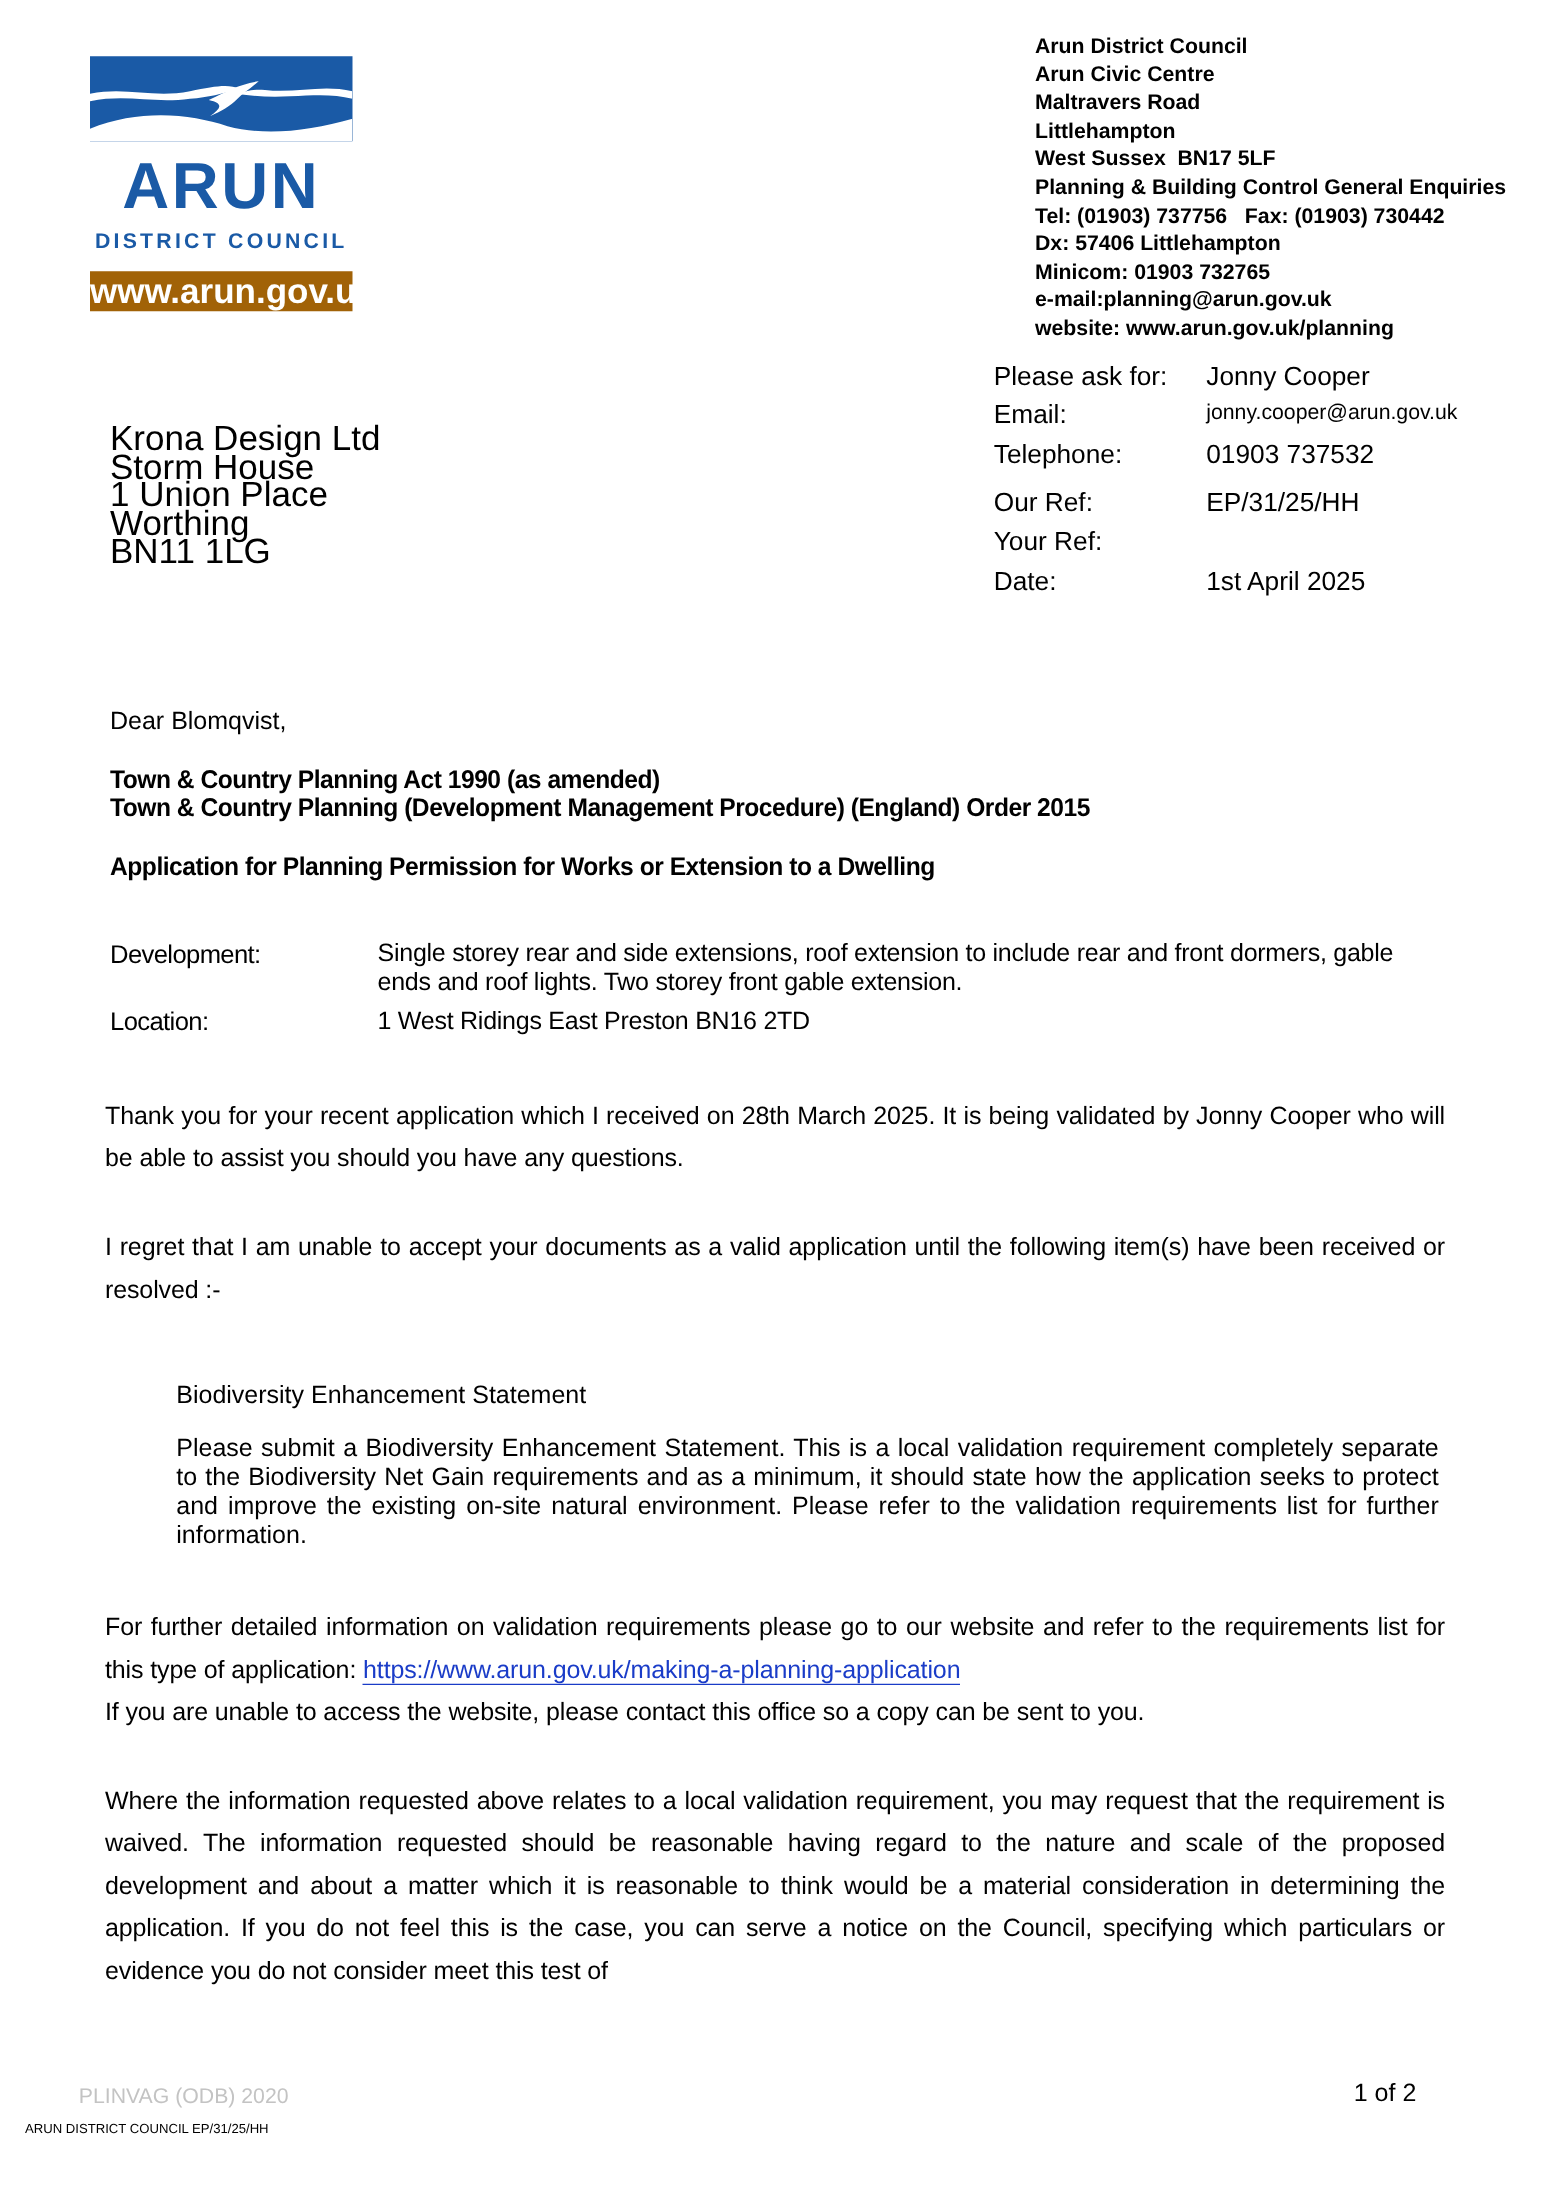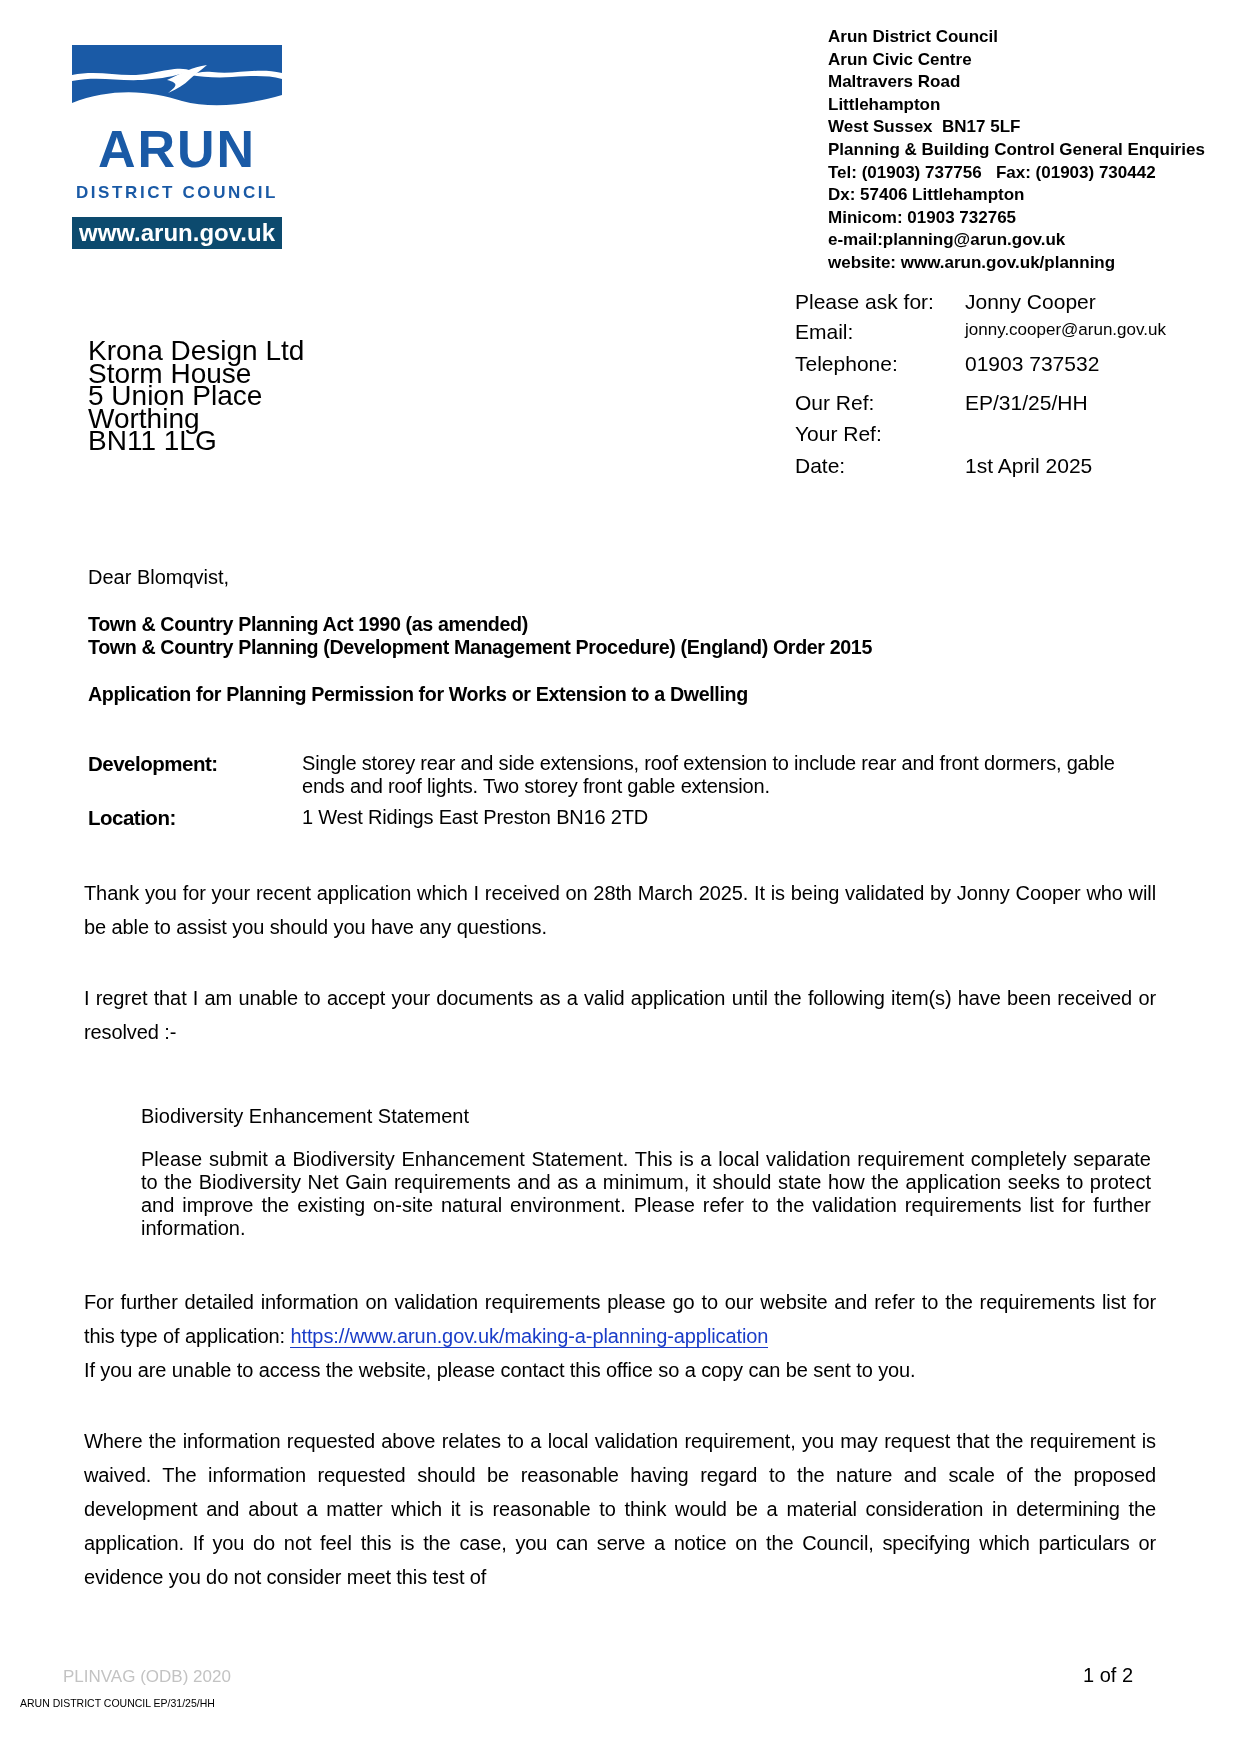--- a/index.html
+++ b/index.html
@@ -6,41 +6,41 @@
   body { width:1240px; height:1755px; position:relative; overflow:hidden;
          font-family:"Liberation Sans", sans-serif; color:#000; }
   .abs { position:absolute; }
 
   
   .logo { left:72px; top:45px; width:210px; }
   .logo-top { width:210px; height:68px; background:#1a5aa6; position:relative; overflow:hidden; }
   .logo-arun { color:#1a5aa6; font-weight:bold; font-size:52px; letter-spacing:2px; line-height:64px;
                margin-top:4px; text-align:center; }
   .logo-dc { color:#1a5aa6; font-size:17px; letter-spacing:2.6px; font-weight:bold; text-align:center; margin-top:2px; }
-  .logo-url { background:#0c4a6e; color:#fff; font-weight:bold; font-size:24px; text-align:center;
+  .logo-url { background:#a16207; color:#fff; font-weight:bold; font-size:28px; text-align:center;
               height:32px; line-height:32px; margin-top:14px; }
 
   
   .council { left:792px; top:26px; font-weight:bold; font-size:17px; line-height:22.6px; }
   .council div { white-space:nowrap;margin-left:36px; }
 
   
   .recipient { left:88px; top:295px; font-size:28px; line-height:22.5px;margin-top:45px; }
 
   
   .refs { left:795px; top:290px; font-size:21px; }
   .ref-row { position:absolute; left:0; white-space:nowrap; }
   .ref-label { position:absolute; left:0; }
   .ref-value { position:absolute; left:170px; }
   .ref-value.small { font-size:17px; }
 
   .salutation { left:88px; top:566px; font-size:20px; }
   .heading { left:88px; font-size:20.5px; font-weight:bold; letter-spacing:-0.4px; line-height:23px; transform:scaleX(0.96); transform-origin:left; }
 
-  .detail-label { left:88px; font-size:20.5px; font-weight:bold; letter-spacing:-0.5px; }
+  .detail-label { left:88px; font-size:20.5px; font-weight:normal; letter-spacing:-0.5px; }
   .detail-value { left:302px; font-size:20px; line-height:23px; letter-spacing:-0.2px; width:820px; }
 
   .para { left:84px; width:1072px; font-size:20px; line-height:34px; text-align:justify; letter-spacing:-0.1px; }
   .item-title { left:141px; top:1105px; font-size:20px; }
   .item-body { left:141px; top:1148px; width:1010px; font-size:20px; line-height:23px; text-align:justify; }
 
   a.link { color:#1a3cc8; text-decoration:none; border-bottom:1.5px solid #1a3cc8; }
 
   .footer-code { left:63px; top:1667px; font-size:17px; color:#c3c3c3; }
   .page-num { left:1083px; top:1664px; font-size:20px; }
@@ -73,21 +73,21 @@
   <div style="white-space:pre">Tel: (01903) 737756   Fax: (01903) 730442</div>
   <div>Dx: 57406 Littlehampton</div>
   <div>Minicom: 01903 732765</div>
   <div>e-mail:planning@arun.gov.uk</div>
   <div>website: www.arun.gov.uk/planning</div>
 </div>
 
 <div class="abs recipient">
   <div>Krona Design Ltd</div>
   <div>Storm House</div>
-  <div>5 Union Place</div>
+  <div>1 Union Place</div>
   <div>Worthing</div>
   <div>BN11 1LG</div>
 </div>
 
 <div class="abs refs">
   <div class="ref-row" style="top:0">
     <span class="ref-label">Please ask for:</span>
     <span class="ref-value">Jonny Cooper</span>
   </div>
   <div class="ref-row" style="top:30px">

